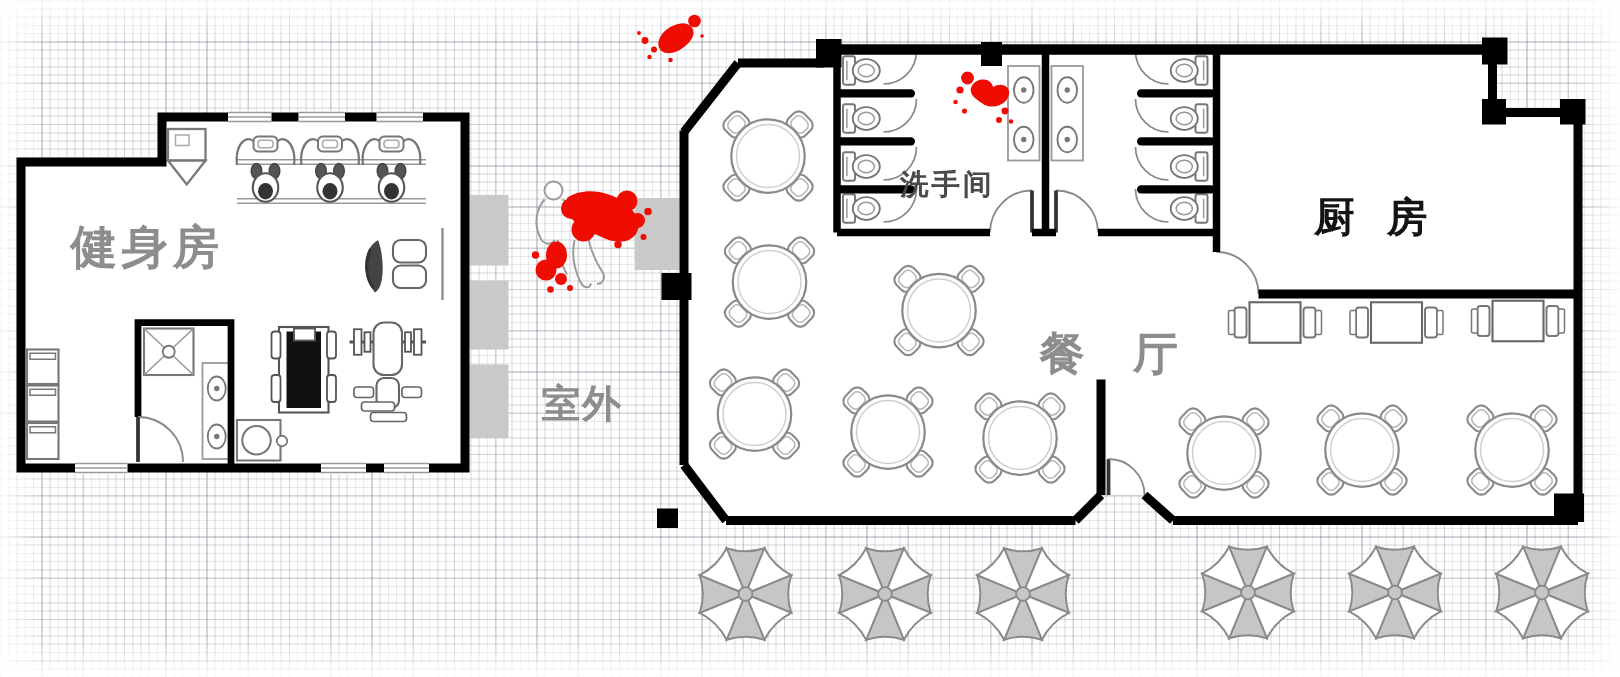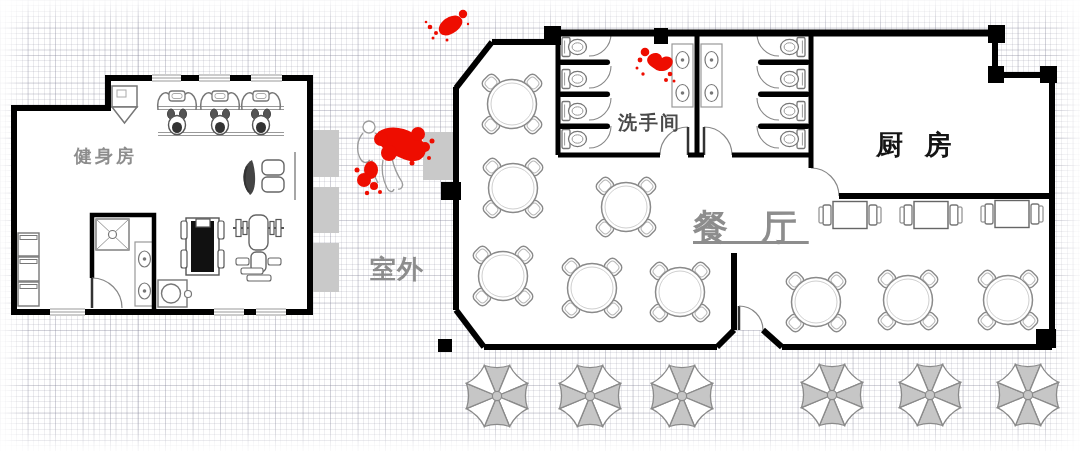--- a/index.html
+++ b/index.html
@@ -9,25 +9,25 @@
     background-image:
       repeating-linear-gradient(to right, rgba(125,125,145,.16) 0 1px, transparent 1px 5.5px),
       repeating-linear-gradient(to bottom, rgba(125,125,145,.16) 0 1px, transparent 1px 5.5px),
       repeating-linear-gradient(to right, rgba(110,110,135,.20) 0 1px, transparent 1px 27.5px),
       repeating-linear-gradient(to bottom, rgba(110,110,135,.20) 0 1px, transparent 1px 27.5px);
     box-shadow: inset 0 0 22px 12px #fff;
     font-family:"Liberation Sans", sans-serif;
   }
   .stage svg{position:absolute;left:0;top:0;}
   .room-label{position:absolute;font-weight:bold;white-space:nowrap;user-select:none;}
-  .lbl-gym      {left:74px;  top:144px; font-size:18px; color:#8d8d8d; letter-spacing:3px;}
-  .lbl-restroom {left:618px; top:110px; font-size:19px; color:#4a4a4a; letter-spacing:2px; font-weight:600;}
+  .lbl-gym      {left:47px;  top:144px; font-size:31px; color:#8d8d8d; letter-spacing:3px;}
+  .lbl-restroom {left:600px; top:110px; font-size:19px; color:#4a4a4a; letter-spacing:2px; font-weight:600;}
   .lbl-kitchen  {left:876px; top:127px; font-size:27px; color:#141414; letter-spacing:7px;}
-  .lbl-dining   {left:693px; top:204px; font-size:35px; color:#8d8d8d; letter-spacing:12px;text-decoration:underline;}
-  .lbl-alley    {left:352px; top:255px; width:72px; font-size:26px; color:#8d8d8d; text-align:right; line-height:29px; letter-spacing:1px;}
+  .lbl-dining   {left:693px; top:216px; font-size:30px; color:#8d8d8d; letter-spacing:12px;}
+  .lbl-alley    {left:352px; top:255px; width:72px; font-size:26px; color:#8d8d8d; text-align:center; line-height:29px; letter-spacing:1px;}
 </style>
 </head>
 <body>
 
 <div class="stage">
   <svg width="1080" height="451" viewBox="0 0 1080 451">
     <defs>
       <g id="chair">
         <rect x="-8" y="-37" width="16" height="14.5" rx="5" fill="#fff" stroke="#8a8a8a" stroke-width="1.4"></rect>
         <rect x="-5.5" y="-34.5" width="11" height="9.5" rx="3.5" fill="none" stroke="#b5b5b5" stroke-width="1"></rect>

